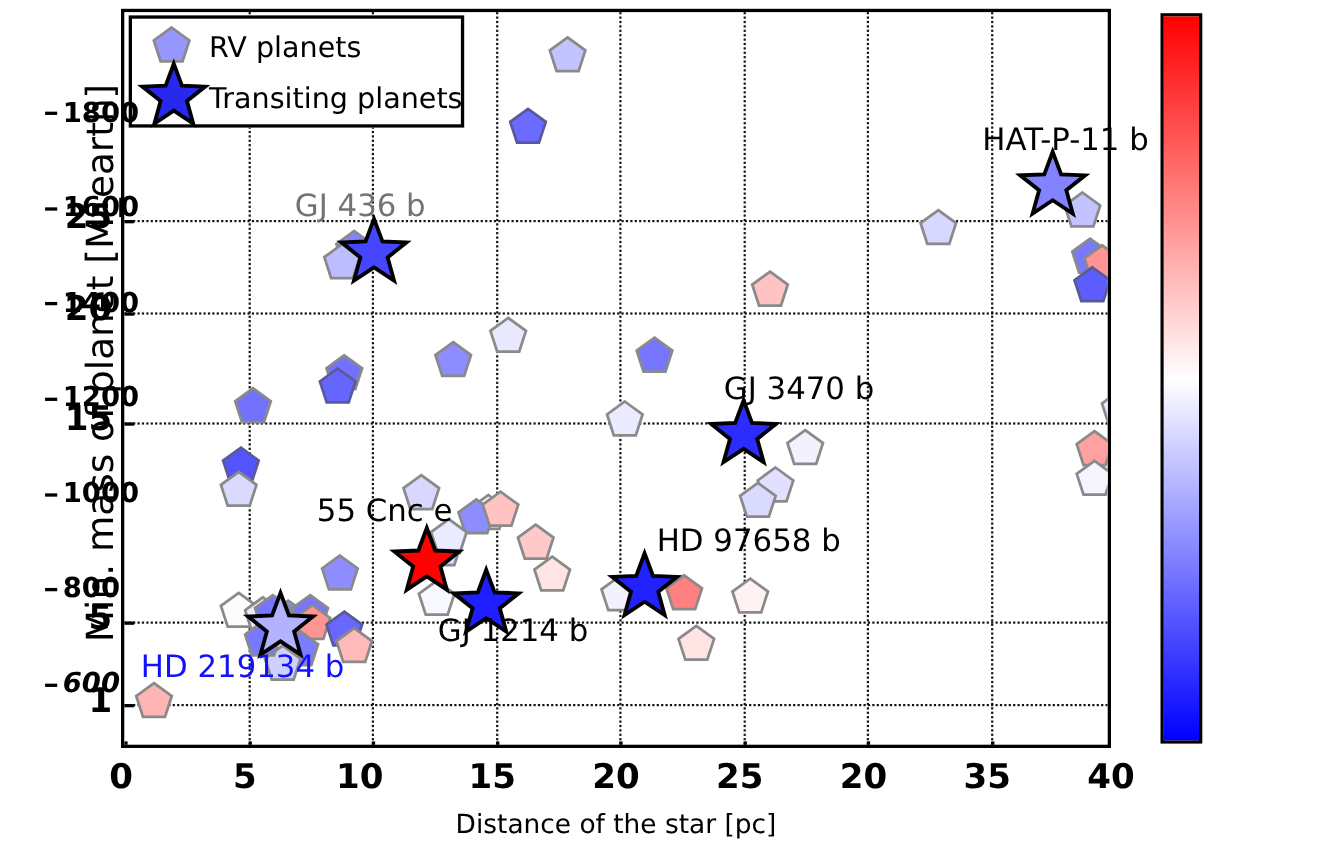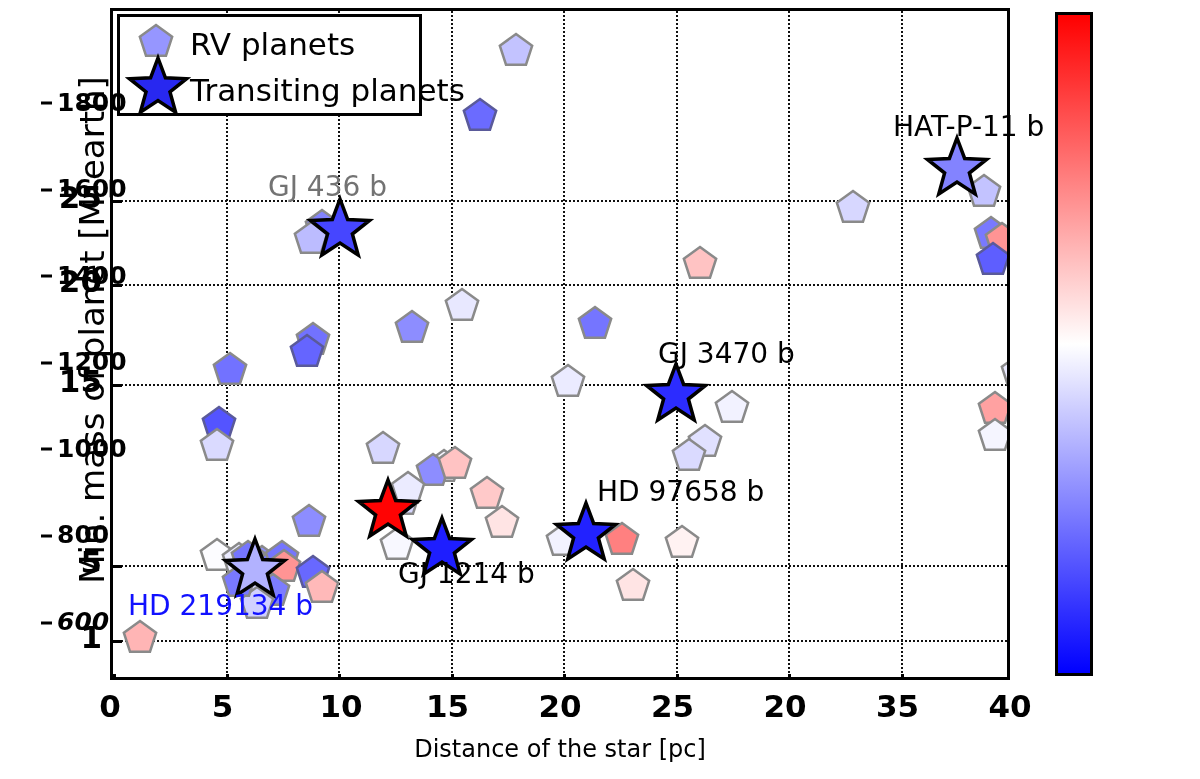--- a/index.html
+++ b/index.html
@@ -36,21 +36,21 @@
 
   
   .ann{position:absolute;font-size:28px;color:#000;white-space:nowrap;}
 
   
   #legend{position:absolute;left:117px;top:14px;width:305px;height:102px;
           background:#fff;border:3px solid #000;box-sizing:border-box;}
   .leg-row{position:absolute;left:0;height:51px;width:100%;}
   .leg-sym{position:absolute;left:10px;top:50%;transform:translateY(-50%);width:56px;height:48px;}
   .leg-txt{position:absolute;left:70px;top:50%;transform:translateY(-50%);
-           font-size:31px;color:#000;white-space:nowrap;}
+           font-size:26px;color:#000;white-space:nowrap;}
 
   
   #cbar{position:absolute;left:1055px;top:12px;width:38px;height:664px;
         border:3px solid #000;box-sizing:border-box;}
   #cbar-grad{position:absolute;left:0;top:0;right:0;bottom:0;}
   .cbtick{position:absolute;left:41px;transform:translateY(-50%);font-size:25px;
           font-weight:bold;color:#000;white-space:nowrap;}
   .cbtick i{display:inline-block;width:11px;height:0;border-top:3px solid #000;
             vertical-align:middle;margin-right:5px;}
 </style>
@@ -411,36 +411,37 @@
       <span class="leg-txt">Transiting planets</span>
     </div>
   </div>
 
   <div id="cbar">
     <div id="cbar-grad" style="background: linear-gradient(rgb(255, 0, 0) 0%, rgb(255, 26, 26) 5%, rgb(255, 51, 51) 10%, rgb(255, 77, 77) 15%, rgb(255, 102, 102) 20%, rgb(255, 128, 128) 25%, rgb(255, 153, 153) 30%, rgb(255, 179, 179) 35%, rgb(255, 204, 204) 40%, rgb(255, 229, 229) 45%, rgb(255, 255, 255) 50%, rgb(230, 230, 255) 55%, rgb(204, 204, 255) 60%, rgb(179, 179, 255) 65%, rgb(153, 153, 255) 70%, rgb(128, 128, 255) 75%, rgb(102, 102, 255) 80%, rgb(77, 77, 255) 85%, rgb(51, 51, 255) 90%, rgb(26, 26, 255) 95%, rgb(0, 0, 255) 100%);"></div>
   </div>
 
 <div class="xtick" style="left: 110px; top: 688px;">0</div>
     <div class="xtick" style="left: 222.5px; top: 688px;">5</div>
-    <div class="xtick" style="left: 341px; top: 688px;">10</div>
+    <div class="xtick" style="left: 327px; top: 688px;">10</div>
     <div class="xtick" style="left: 447.5px; top: 688px;">15</div>
     <div class="xtick" style="left: 560px; top: 688px;">20</div>
     <div class="xtick" style="left: 672.5px; top: 688px;">25</div>
     <div class="xtick" style="left: 785px; top: 688px;">20</div>
     <div class="xtick" style="left: 897.5px; top: 688px;">35</div>
     <div class="xtick" style="left: 1010px; top: 688px;">40</div>
     <div class="ytick" style="top: 637px; left: 40px; width: 62px;">1</div>
     <div class="ytick" style="top: 562px; left: 40px; width: 62px;">5</div>
     <div class="ytick" style="top: 381px; left: 40px; width: 62px;">15</div>
     <div class="ytick" style="top: 281px; left: 40px; width: 62px;">20</div>
     <div class="ytick" style="top: 197px; left: 40px; width: 62px;">25</div>
     <div class="ann" style="left: 268px; top: 170px; color: #737373;">GJ 436 b</div>
     <div class="ann" style="left: 860px; top: 110px; color: rgb(0, 0, 0); margin-left: 33px;">HAT-P-11 b</div>
     <div class="ann" style="left: 658px; top: 337px; color: rgb(0, 0, 0);">GJ 3470 b</div>
     <div class="ann" style="left: 597px; top: 475px; color: rgb(0, 0, 0);">HD 97658 b</div>
+    <div class="ann" style="left: 288px; top: 448px; color: rgb(0, 0, 0);">55 Cnc e</div>
     <div class="ann" style="left: 398px; top: 557px; color: rgb(0, 0, 0);">GJ 1214 b</div>
     <div class="ann" style="left: 128px; top: 589px; color: rgb(17, 17, 255);">HD 219134 b</div>
     <div class="cbtick" style="top: 621.053px; font-style: italic;"><i></i>600</div>
     <div class="cbtick" style="top: 534.474px;"><i></i>800</div>
     <div class="cbtick" style="top: 447.895px;"><i></i>1000</div>
     <div class="cbtick" style="top: 361.316px;"><i></i>1200</div>
     <div class="cbtick" style="top: 274.737px;"><i></i>1400</div>
     <div class="cbtick" style="top: 188.158px;"><i></i>1600</div>
     <div class="cbtick" style="top: 101.579px;"><i></i>1800</div>
   </div>

